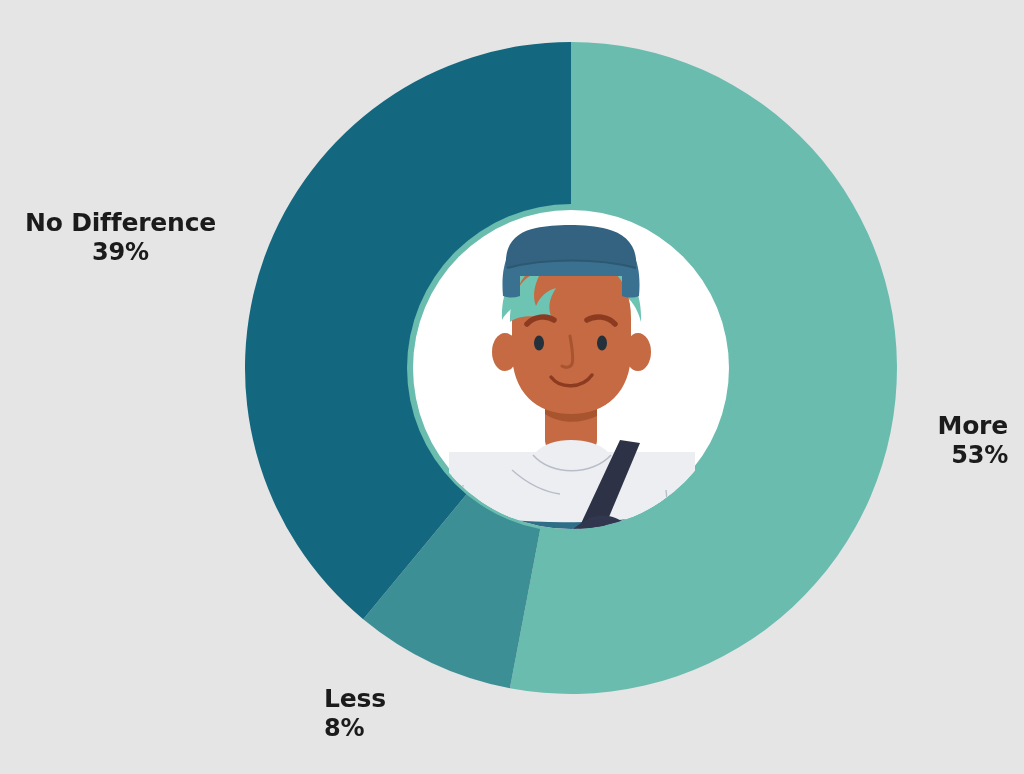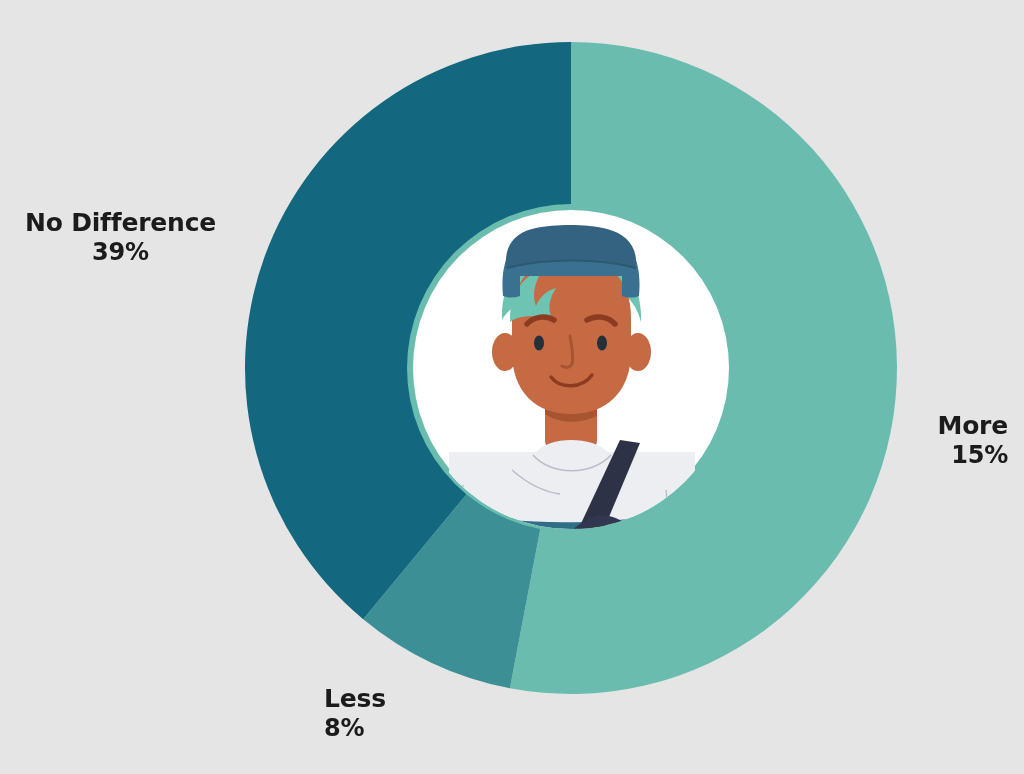--- a/index.html
+++ b/index.html
@@ -135,21 +135,21 @@
     </g>
   </svg>
 
   <div class="slice-label" id="label-no-difference">
     <span class="lbl-name">No Difference</span>
     <span class="lbl-val">39%</span>
   </div>
 
   <div class="slice-label" id="label-more">
     <span class="lbl-name">More</span>
-    <span class="lbl-val">15%</span>
+    <span class="lbl-val">53%</span>
   </div>
 
   <div class="slice-label" id="label-less">
     <span class="lbl-name">Less</span>
     <span class="lbl-val">8%</span>
   </div>
 
 </div>
 
 </body></html>

